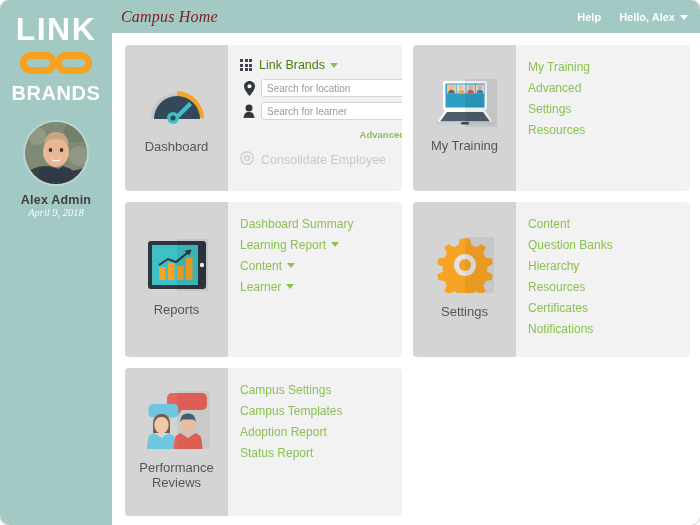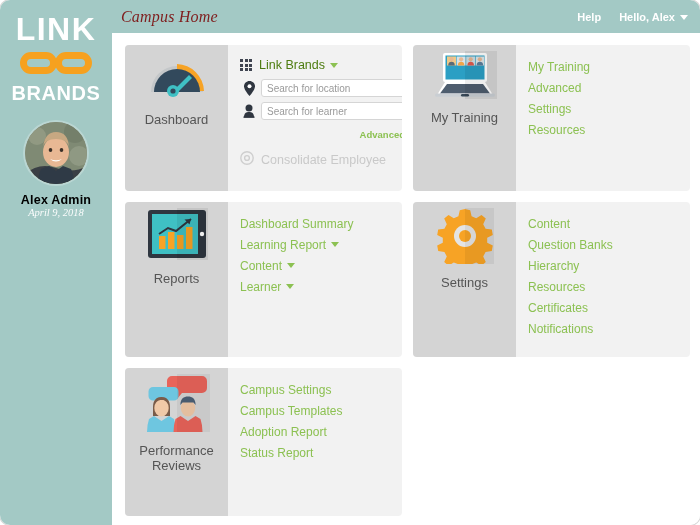--- a/index.html
+++ b/index.html
@@ -68,21 +68,21 @@
     overflow: hidden;
     background: #8a8f7a;
     position: relative;
     box-shadow: 0 0 0 2px rgba(255,255,255,0.25);
   }
 
   .avatar svg { display:block; }
 
   .user-name {
     margin-top: 9px;
-    color: #000000;
+    color: #404040;
     font-size: 12.5px;
     font-weight: bold;
     letter-spacing: 0.2px;
   }
 
   .user-date {
     margin-top: 0;
     color: #ffffff;
     font-size: 10.5px;
     font-style: italic;
@@ -160,20 +160,21 @@
     width: 277px;
   }
 
   .card-icon-pane {
     width: 103px;
     flex: 0 0 103px;
     background: #d4d4d4;
     display: flex;
     flex-direction: column;
     align-items: center;
+    justify-content: center;
     padding: 6px 2px 10px;
   }
 
   .card-icon-art {
     margin-bottom: 7px;
   }
 
   .card-icon-label {
     color: #555555;
     font-size: 13px;

